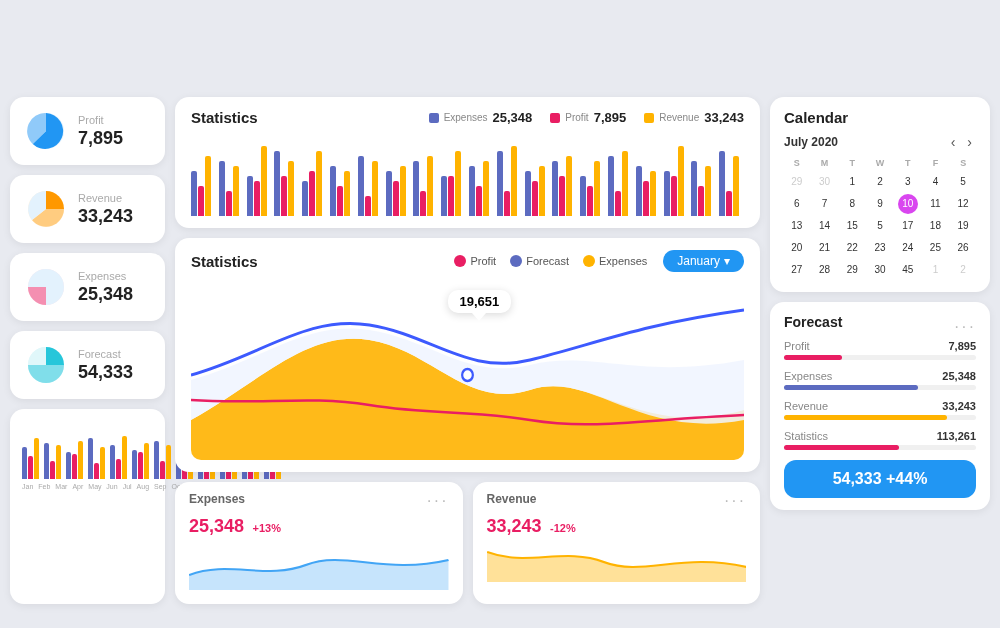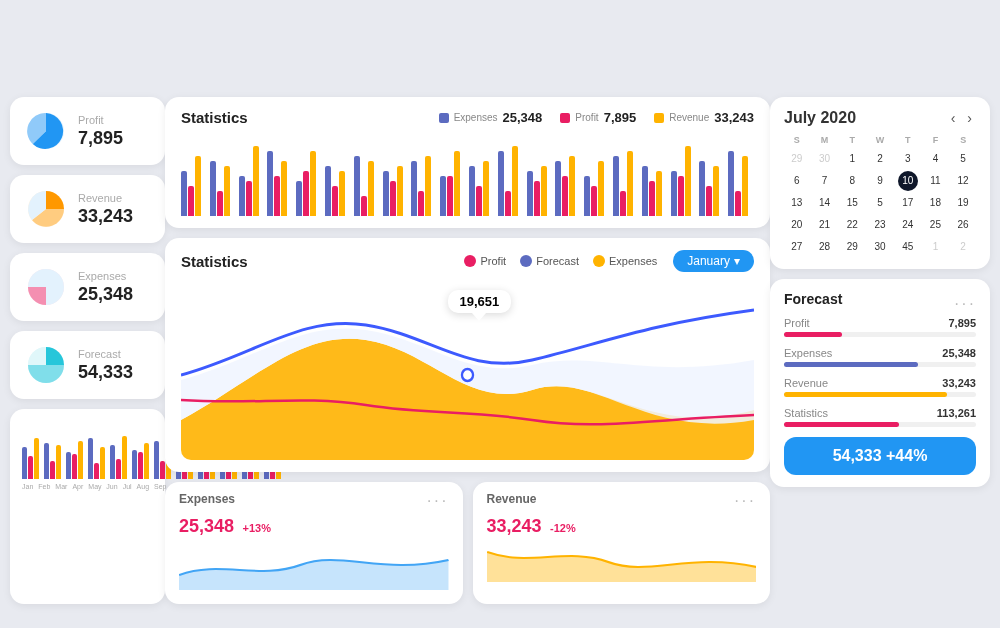--- a/index.html
+++ b/index.html
@@ -12,21 +12,21 @@
       display: flex;
       align-items: center;
       justify-content: center;
     }
     .dashboard {
       width: 980px;
       height: 434px;
       display: grid;
       grid-template-columns: 155px 1fr 220px;
       grid-template-rows: auto auto auto;
-      gap: 0;
+      gap: 10px;
     }
     
     .left-col {
       display: flex;
       flex-direction: column;
       gap: 10px;
       grid-row: 1 / 4;
     }
     .metric-card {
       background: #fff;
@@ -213,21 +213,21 @@
       padding: 12px 14px;
       box-shadow: 0 2px 8px rgba(0,0,0,0.07);
     }
     .calendar-title { font-size: 15px; font-weight: 700; margin-bottom: 8px; color: #222; }
     .calendar-nav {
       display: flex;
       align-items: center;
       justify-content: space-between;
       margin-bottom: 6px;
     }
-    .cal-month { font-size: 16px; font-weight: 700; color: #333; }
+    .cal-month { font-size: 12px; font-weight: 700; color: #333; }
     .cal-nav-btn {
       background: none; border: none; cursor: pointer; font-size: 14px; color: #555;
       padding: 0 4px;
     }
     .calendar-grid {
       display: grid;
       grid-template-columns: repeat(7, 1fr);
       gap: 2px;
       text-align: center;
     }
@@ -235,21 +235,21 @@
     .cal-day {
       font-size: 10px;
       color: #333;
       padding: 3px 1px;
       border-radius: 50%;
       cursor: pointer;
       line-height: 1.4;
     }
     .cal-day.other-month { color: #ccc; }
     .cal-day.today {
-      background: #0f172a;
+      background: #d946ef;
       color: #fff;
       border-radius: 50%;
       width: 20px;
       height: 20px;
       display: flex;
       align-items: center;
       justify-content: center;
       margin: auto;
     }
 
@@ -636,20 +636,21 @@
           <path d="M0,15 C30,30 60,10 90,25 C120,40 150,15 200,30 L200,45 L0,45 Z" fill="#ffb300" opacity="0.4"></path>
           <path d="M0,15 C30,30 60,10 90,25 C120,40 150,15 200,30" fill="none" stroke="#ffb300" stroke-width="2"></path>
         </svg>
       </div>
     </div>
   </div>
 
   <div class="right-col">
 
     <div class="calendar-card">
+      <div class="calendar-title">Calendar</div>
       <div class="calendar-nav">
         <span class="cal-month">July 2020</span>
         <div style="display:flex;gap:4px;">
           <button class="cal-nav-btn">‹</button>
           <button class="cal-nav-btn">›</button>
         </div>
       </div>
       <div class="calendar-grid" id="calendar-grid">
           <div class="cal-day-header">S</div>
           <div class="cal-day-header">M</div>

